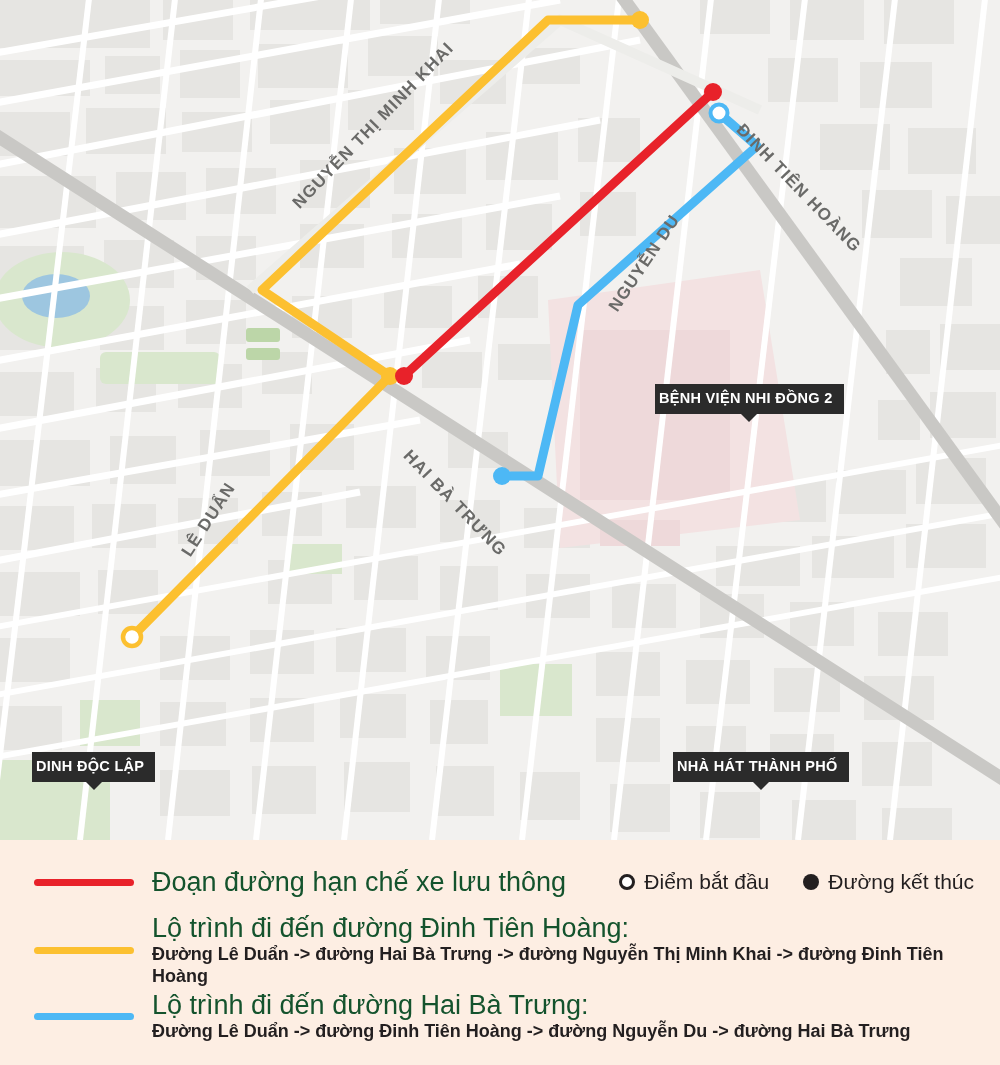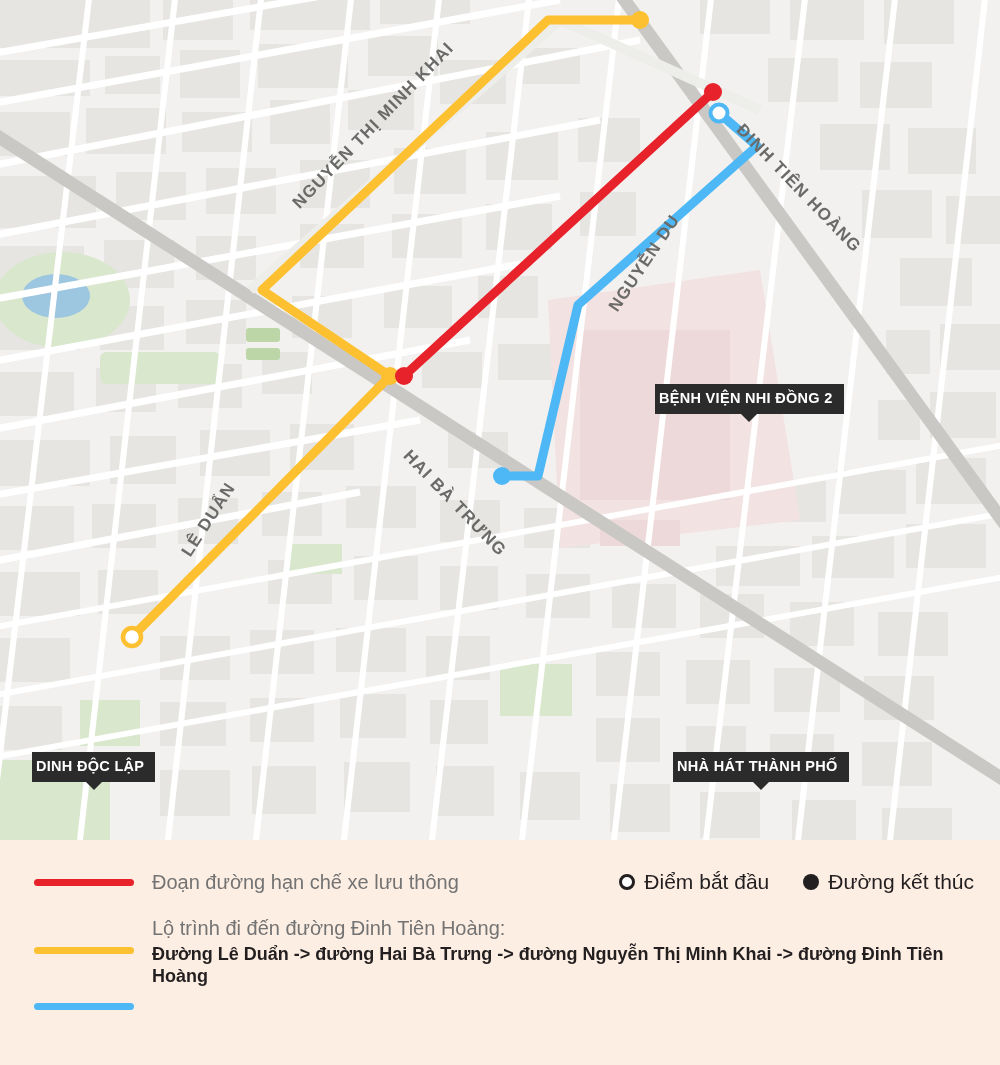--- a/index.html
+++ b/index.html
@@ -97,22 +97,22 @@
   }
   .swatch.red { background: #e8222a; }
   .swatch.yellow { background: #fcc030; }
   .swatch.blue { background: #4db8f5; }
   .sw-wrap {
     display: flex;
     align-items: center;
     height: 30px;
   }
   .legend-title {
-    color: #737373;
-    font-size: 20px;
+    color: #14532d;
+    font-size: 27px;
     line-height: 28px;
   }
   .legend-sub {
     color: #231f20;
     font-size: 18px;
     font-weight: bold;
     line-height: 22px;
     margin-top: 1px;
   }
   .legend-right {
@@ -372,16 +372,20 @@
       <div>
         <div class="legend-title">Lộ trình đi đến đường Đinh Tiên Hoàng:</div>
         <div class="legend-sub">Đường Lê Duẩn -&gt;  đường Hai Bà Trưng -&gt;  đường Nguyễn Thị Minh Khai -&gt;  đường Đinh Tiên Hoàng</div>
       </div>
     </div>
 
     <div class="legend-row r3">
       <div class="sw-wrap">
         <div class="swatch blue"></div>
       </div>
+      <div>
+        <div class="legend-title">Lộ trình đi đến đường Hai Bà Trưng:</div>
+        <div class="legend-sub">Đường Lê Duẩn -&gt; đường Đinh Tiên Hoàng -&gt; đường Nguyễn Du -&gt; đường Hai Bà Trưng</div>
+      </div>
     </div>
 
   </div>
 </div>
 
 </body></html>

